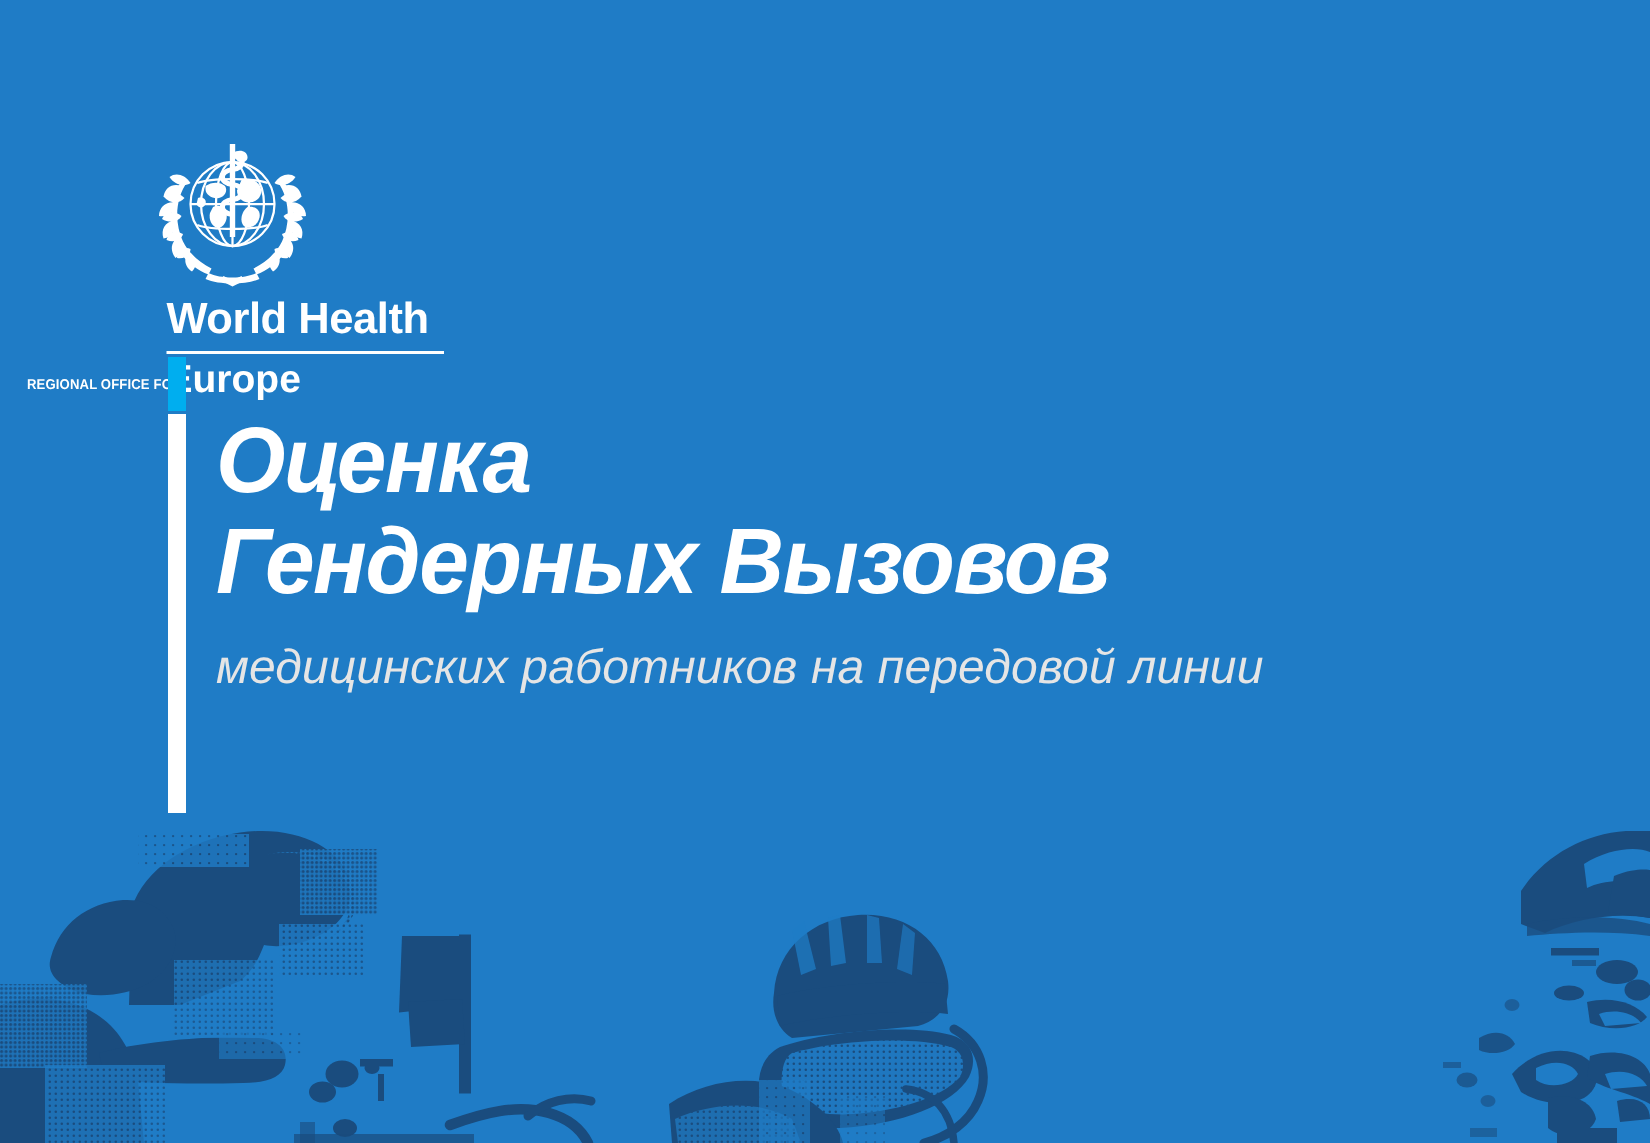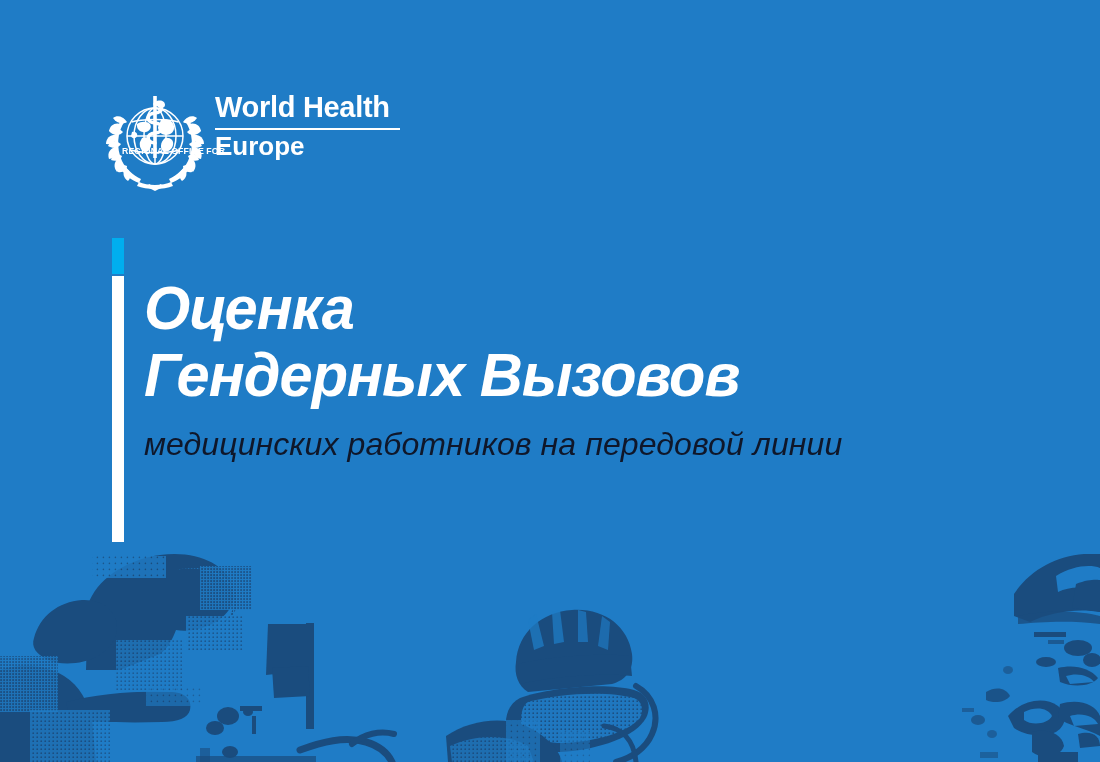--- a/index.html
+++ b/index.html
@@ -38,20 +38,21 @@
 
   
   .logo {
     position: absolute;
     left: 103px;
     top: 86px;
     width: 300px;
     height: 118px;
     display: flex;
     align-items: flex-start;
+    flex-direction: column;
   }
   .logo-emblem {
     width: 104px;
     height: 104px;
     flex: 0 0 104px;
     margin-top: 2px;
   }
   .logo-emblem svg { display: block; }
 
   .logo-text {
@@ -127,21 +128,21 @@
     color: #ffffff;
     font-weight: bold;
     font-size: 62px;
     line-height: 67px;
     letter-spacing: -1px;
     transform: scaleX(0.96);
     transform-origin: left top;
   }
   .subtitle {
     margin-top: 14px;
-    color: #0f172a;
+    color: #e5e5e5;
     font-size: 32px;
     line-height: 45px;
     font-weight: normal;
     letter-spacing: 0.1px;
   }
 </style>
 </head>
 <body>
 
 <div class="cover">

